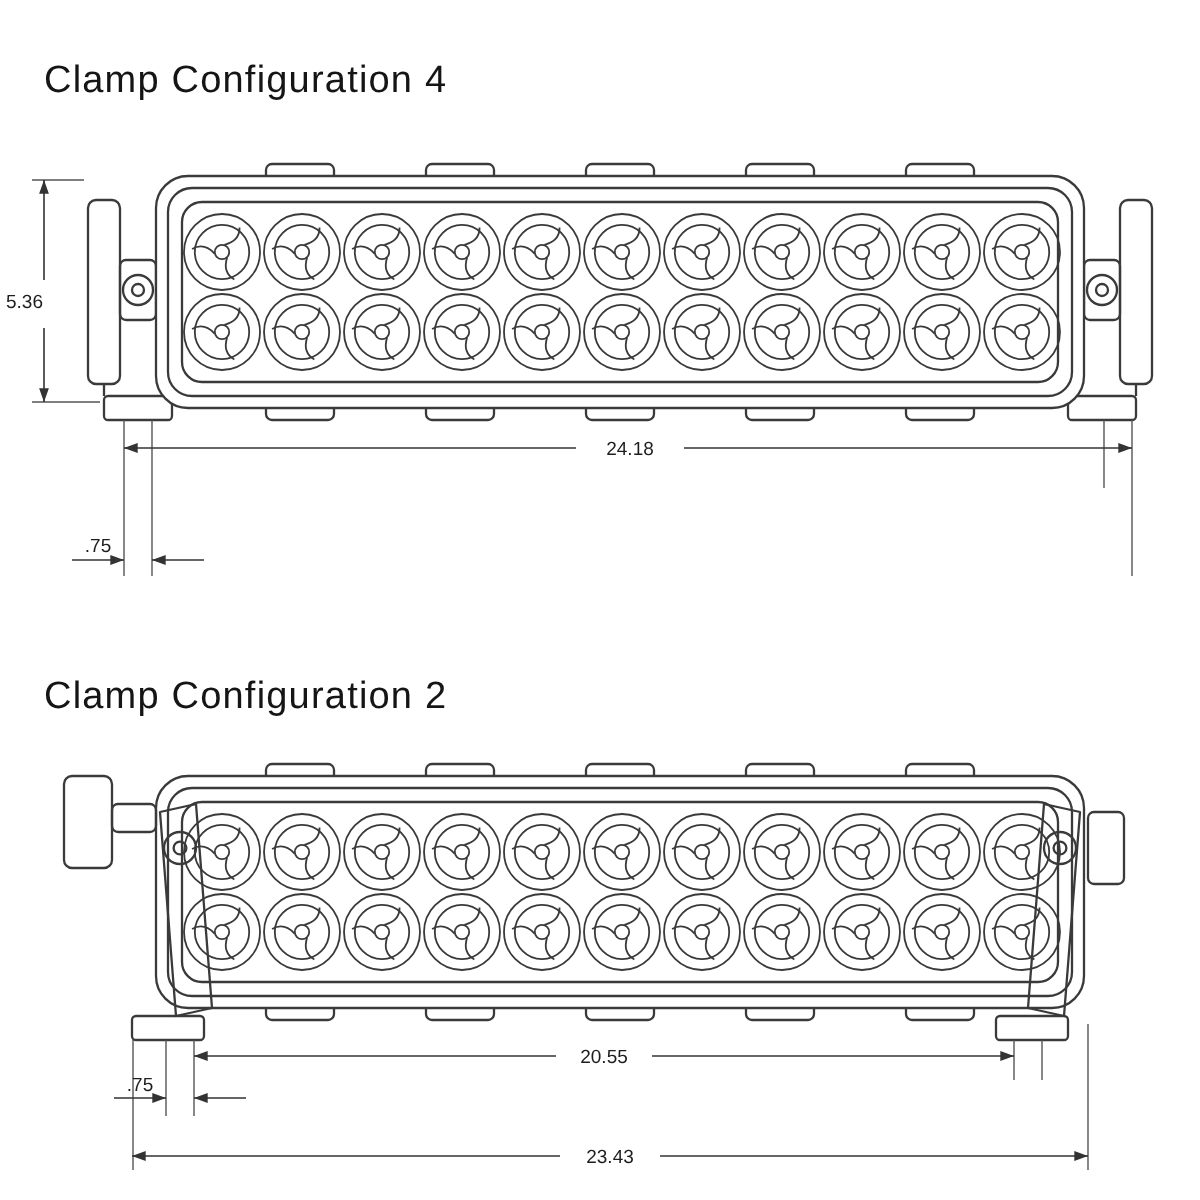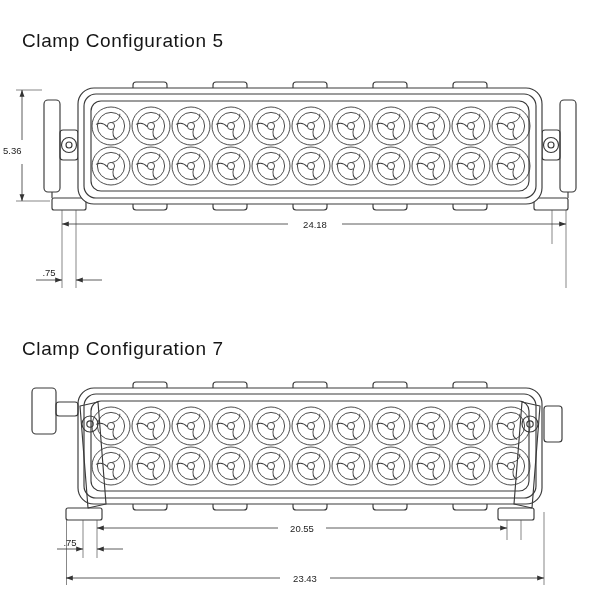--- a/index.html
+++ b/index.html
@@ -80,21 +80,21 @@
       <use href="#led" x="233" y="78"></use>
       <use href="#led" x="273" y="78"></use>
       <use href="#led" x="313" y="78"></use>
       <use href="#led" x="353" y="78"></use>
       <use href="#led" x="393" y="78"></use>
       <use href="#led" x="433" y="78"></use>
     </g>
   </defs>
 </svg>
 
-<div class="title" id="title1">Clamp Configuration 5</div>
+<div class="title" id="title1">Clamp Configuration 4</div>
 
 <svg id="drawing1" width="600" height="240" viewBox="0 0 600 240">
 
   <g class="ln">
     <rect x="44" y="34" width="16" height="92" rx="4"></rect>
     <rect x="60" y="64" width="18" height="30" rx="3"></rect>
     <circle cx="69" cy="79" r="7.5"></circle>
     <circle cx="69" cy="79" r="3"></circle>
     <line x1="52" y1="126" x2="52" y2="132"></line>
     <rect x="52" y="132" width="34" height="12" rx="2"></rect>
@@ -130,21 +130,21 @@
     <text class="dim" x="315" y="161.5" text-anchor="middle">24.18</text>
   </g>
 
   <g>
     <line class="dimline" x1="36" y1="214" x2="62" y2="214" marker-end="url(#arr)"></line>
     <line class="dimline" x1="76" y1="214" x2="102" y2="214" marker-start="url(#arr)"></line>
     <text class="dim" x="49" y="210" text-anchor="middle">.75</text>
   </g>
 </svg>
 
-<div class="title" id="title2">Clamp Configuration 7</div>
+<div class="title" id="title2">Clamp Configuration 2</div>
 
 <svg id="drawing2" width="600" height="218" viewBox="0 0 600 218">
 
   <use href="#lightbar" x="78" y="8"></use>
 
   <g class="ln">
     <rect x="32" y="8" width="24" height="46" rx="4"></rect>
     <rect x="56" y="22" width="22" height="14" rx="3"></rect>
     <polygon points="80,26 98,22 106,124 88,128"></polygon>
     <circle cx="90" cy="44" r="8"></circle>

